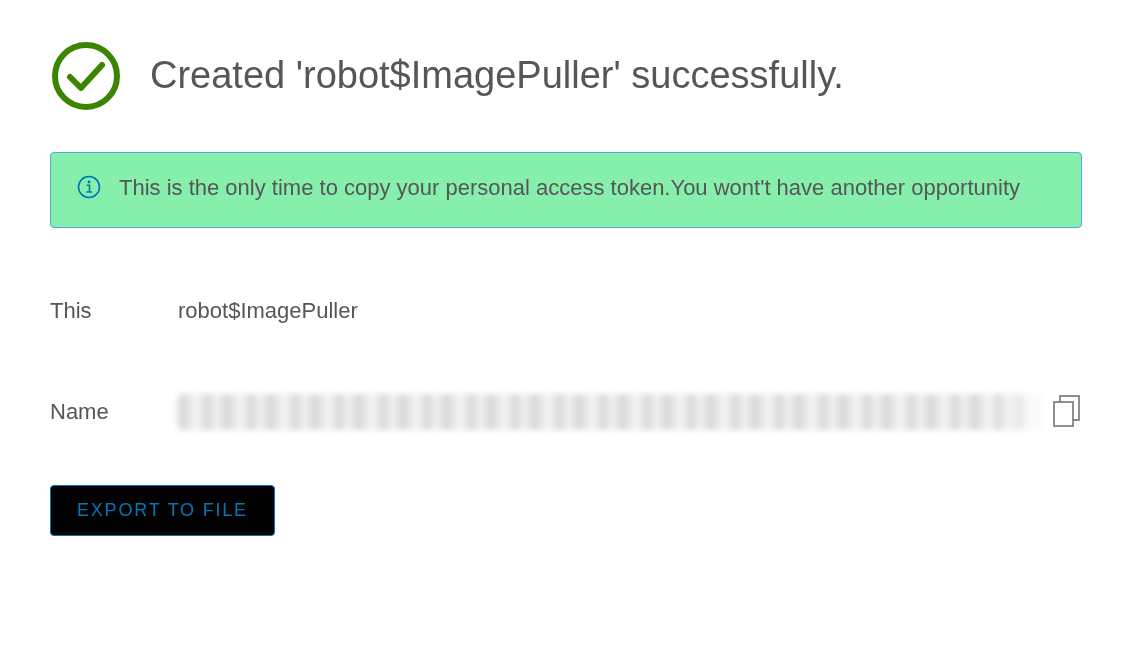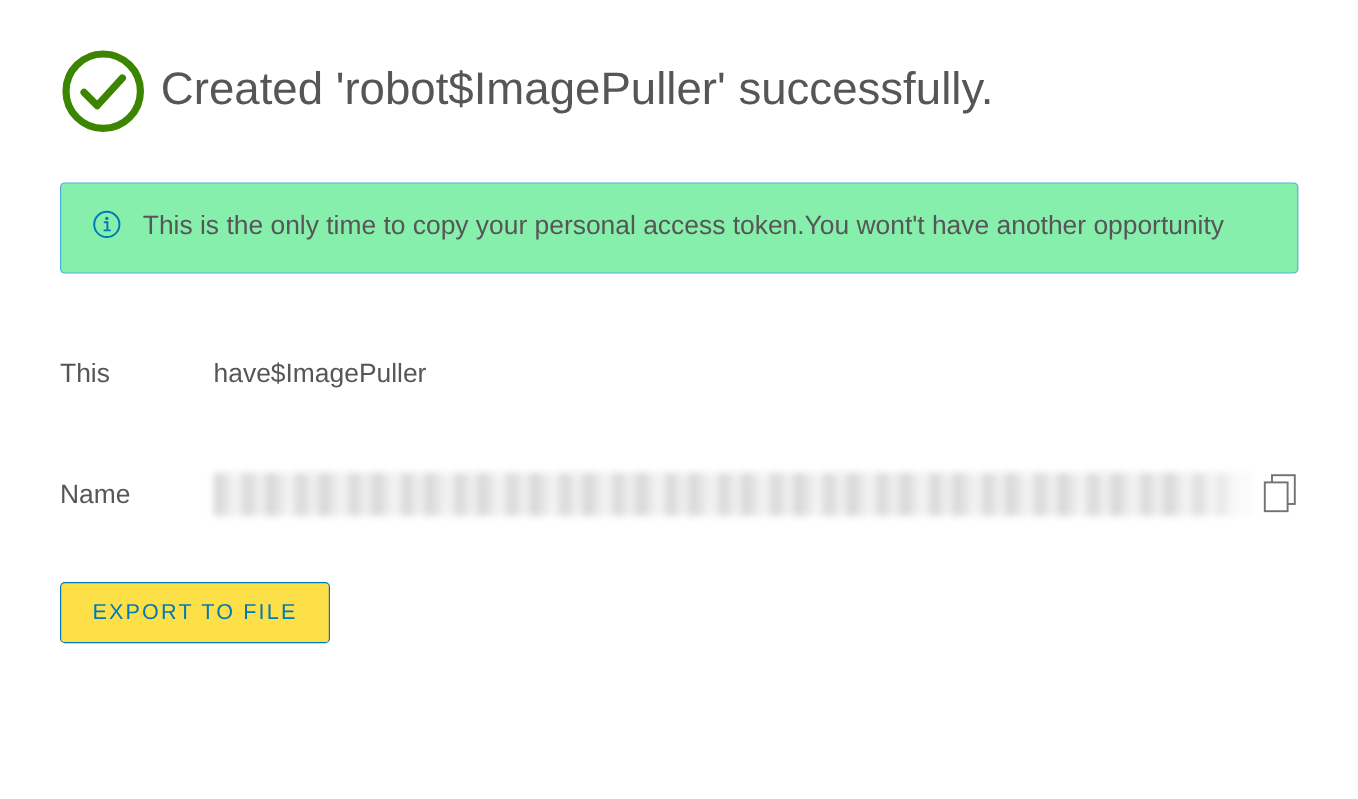--- a/index.html
+++ b/index.html
@@ -11,21 +11,21 @@
       font-family: -apple-system, BlinkMacSystemFont, "Segoe UI", "Helvetica Neue", Arial, sans-serif;
       background: #ffffff;
       width: 1132px;
       height: 666px;
       padding: 40px 50px;
       color: #565656;
     }
     .header-row {
       display: flex;
       align-items: center;
-      gap: 12px;
+      gap: 28px;
       margin-bottom: 40px;
     }
     .success-icon {
       display: inline-flex;
       align-items: center;
       justify-content: center;
       width: 72px;
       height: 72px;
       flex-shrink: 0;
     }
@@ -111,21 +111,21 @@
     .copy-icon {
       flex-shrink: 0;
       width: 30px;
       height: 34px;
       cursor: pointer;
     }
     .export-button {
       display: inline-block;
       border: 1px solid #0079b8;
       color: #0079b8;
-      background: #fde047;
+      background: #000000;
       font-size: 18px;
       font-weight: 500;
       letter-spacing: 1.8px;
       padding: 14px 26px;
       border-radius: 4px;
       cursor: pointer;
       text-transform: uppercase;
     }
   </style>
 </head>
@@ -149,21 +149,21 @@
       <circle cx="12" cy="12" r="10.5" stroke="#0079b8" stroke-width="1.6"></circle>
       <circle cx="12" cy="7" r="1.4" fill="#0079b8"></circle>
       <path d="M10.2 10.2 H12.5 V17 M10 17 H14.6" stroke="#0079b8" stroke-width="1.6" stroke-linecap="round"></path>
     </svg>
   </span>
   <div class="info-text">This is the only time to copy your personal access token.You wont't have another opportunity</div>
 </div>
 
 <div class="field-row">
   <div class="field-label">This</div>
-  <div class="field-value">have$ImagePuller</div>
+  <div class="field-value">robot$ImagePuller</div>
 </div>
 
 <div class="field-row token">
   <div class="field-label">Name</div>
   <div class="token-value-wrap">
     <div class="token-blur">
       <div class="token-blur-fade"></div>
     </div>
     <span class="copy-icon">
       <svg viewBox="0 0 30 34" fill="none">

